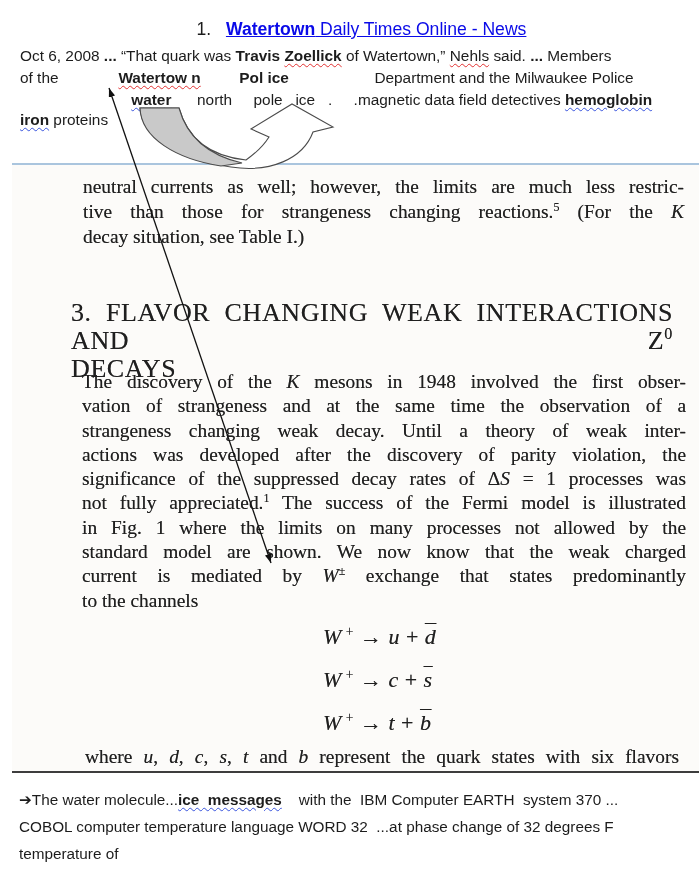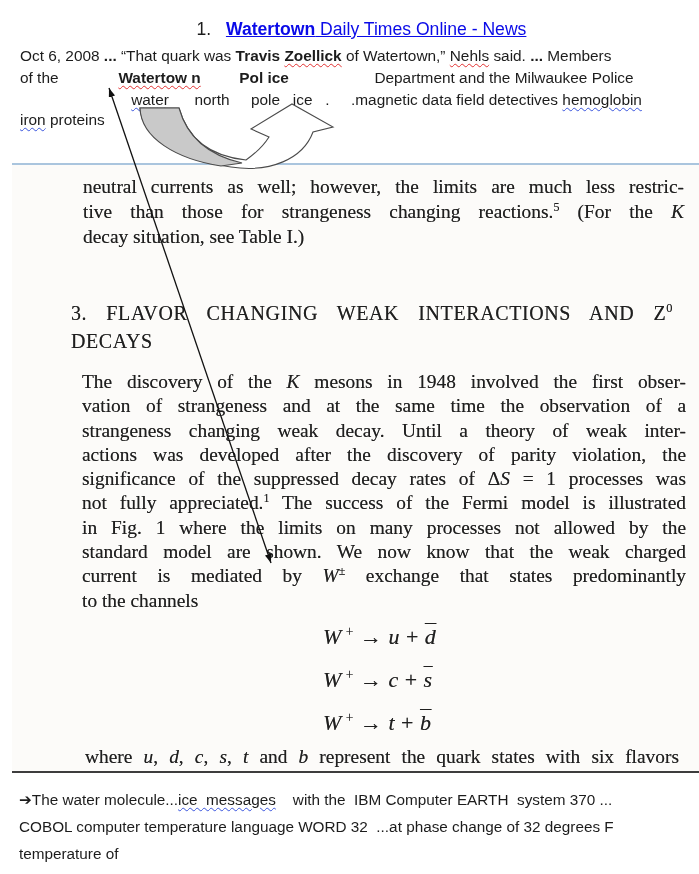--- a/index.html
+++ b/index.html
@@ -7,37 +7,37 @@
     width:699px;height:874px;position:relative;background:#ffffff;
     font-family:"Liberation Sans",sans-serif;color:#1c1c1c;overflow:hidden;
   }
   .abs{position:absolute;margin-left:12px;}
   .pre{white-space:pre-wrap;}
   .b{font-weight:bold;}
   .i{font-style:italic;}
   .sup{vertical-align:super;font-size:0.62em;line-height:0;}
   .bar{text-decoration:overline;text-decoration-thickness:1.2px;}
   .wavy-red{text-decoration:underline wavy var(--wavy-red);text-decoration-thickness:1px;text-underline-offset:2px;}
-  .wavy-blue{text-decoration:underline wavy var(--wavy-blue);text-decoration-thickness:1px;text-underline-offset:2px;}
+  .wavy-blue{text-decoration:underline wavy var(--wavy-blue);text-decoration-thickness:1px;text-underline-offset:2px;font-weight:bold;}
   .link{color:var(--link);text-decoration:underline;text-decoration-color:var(--link);cursor:pointer;}
   .title{top:19px;left:0;width:699px;text-align:center;font-size:17.6px;}
   .hline{left:8px;width:685px;font-size:15.4px;line-height:21px;}
   .rule-top{top:163px;left:0;width:699px;height:2px;background:var(--rule-top);}
   .rule-bottom{top:771px;left:0;width:699px;height:2.4px;background:var(--rule-bottom);}
   .scan{
     top:165px;left:0;width:699px;height:606px;background:var(--scan-bg);
     font-family:"Liberation Serif","DejaVu Serif",serif;color:var(--scan-text);
     text-shadow:0 0 0.5px rgba(20,20,20,0.6);
     padding-left:24px;
   }
   .scan .ln{font-size:19.4px;}
   .just{text-align:justify;text-align-last:justify;}
   .p1{top:9px;left:59px;width:601px;line-height:25px;}
   .heading{top:134px;left:47px;width:602px;line-height:28px;font-size:19.8px;letter-spacing:0.6px;}
-  .heading .ln{font-size:20px;}
+  .heading .ln{font-size:26px;}
   .p2{top:205px;left:58px;width:604px;line-height:24.3px;}
   .eqs{top:459px;left:299px;}
   .eq{font-size:22px;height:43px;letter-spacing:0.5px;}
   .where{top:581px;left:61px;width:594px;font-size:19.4px;}
   .footer{top:786px;left:7px;width:688px;font-size:15.3px;line-height:27.2px;}
   .overlay{position:absolute;top:0;left:0;width:699px;height:874px;pointer-events:none;}
 </style>
 </head>
 <body>
 

